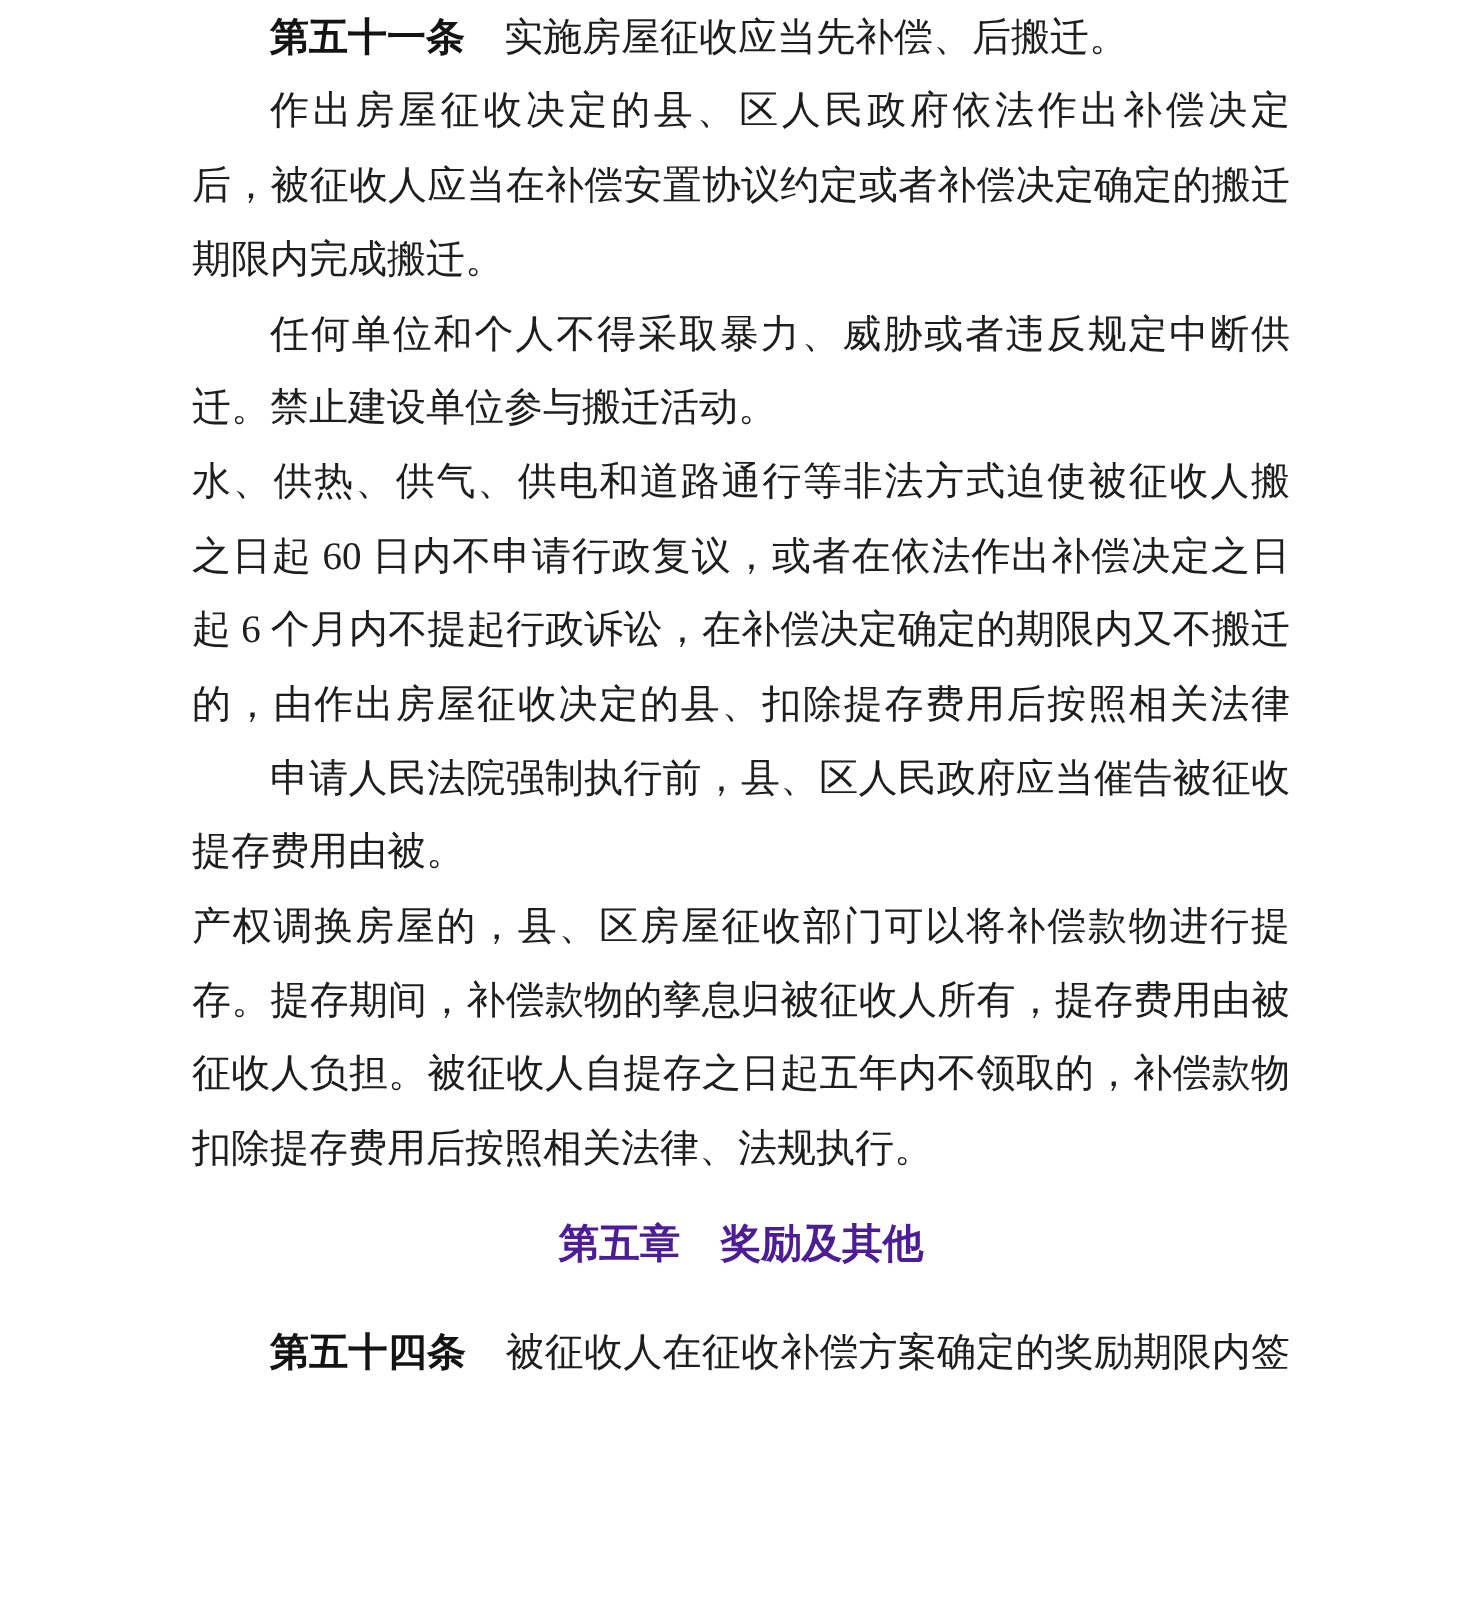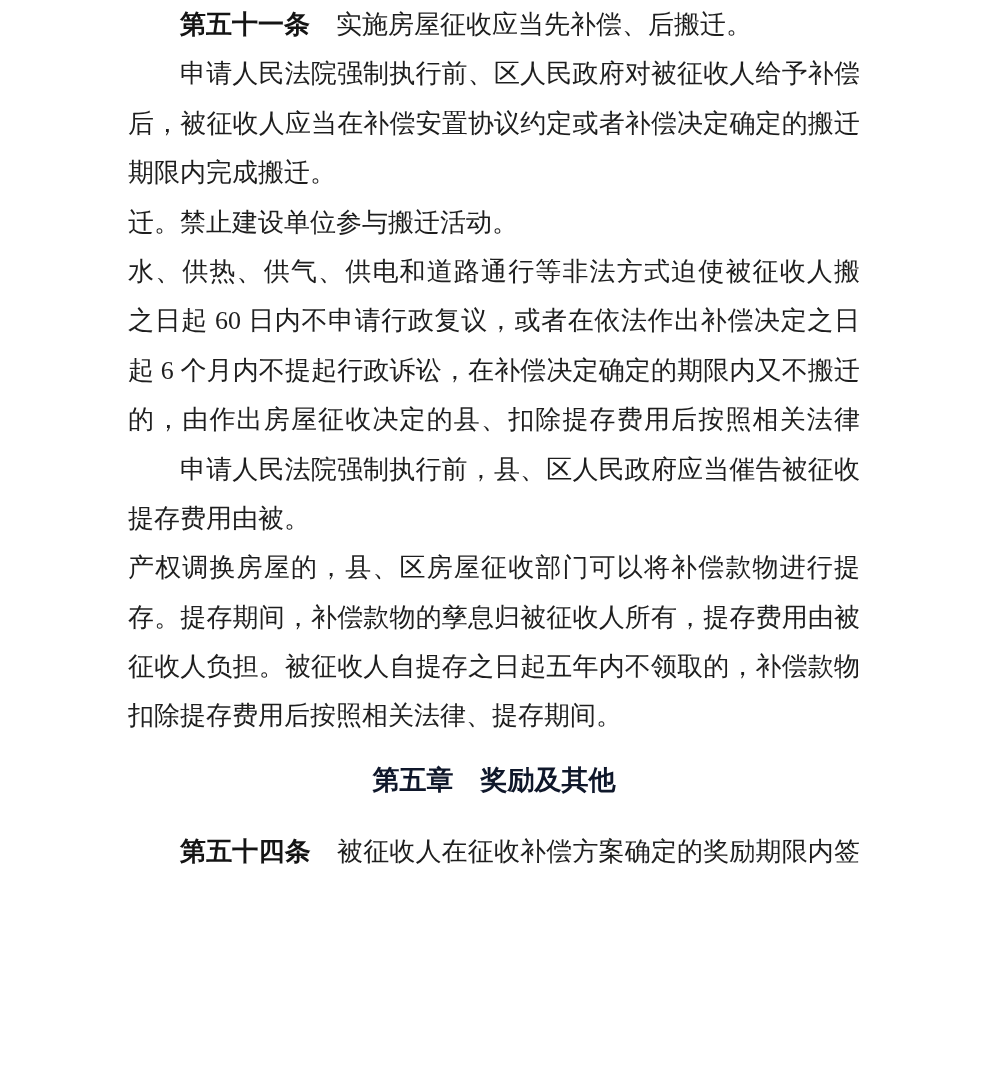--- a/index.html
+++ b/index.html
@@ -40,46 +40,47 @@
   }
   
   .chapter {
     margin-top: 15px;
     margin-bottom: 22px;
     text-align: center;
     text-align-last: center;
     font-family: "Liberation Sans", sans-serif;
     font-weight: 700;
     font-size: 27px;
-    color: #0f172a;
+    color: #4c1d95;
   }
 </style>
 </head>
 <body>
 
 <div class="doc">
 
   <div class="ln ind"><span class="art">第五十一条</span><span>　实施房屋征收应当先补偿、后搬迁。</span></div>
 
-  <div class="ln ind just"><span>申请人民法院强制执行前、区人民政府对被征收人给予补偿</span></div>
+  <div class="ln ind just"><span>作出房屋征收决定的县、区人民政府依法作出补偿决定</span></div>
   <div class="ln just"><span>后，被征收人应当在补偿安置协议约定或者补偿决定确定的搬迁</span></div>
   <div class="ln"><span>期限内完成搬迁。</span></div>
 
+  <div class="ln ind just"><span>任何单位和个人不得采取暴力、威胁或者违反规定中断供</span></div>
   <div class="ln"><span>迁。禁止建设单位参与搬迁活动。</span></div>
   <div class="ln just"><span>水、供热、供气、供电和道路通行等非法方式迫使被征收人搬</span></div>
 
   <div class="ln just"><span>之日起 60 日内不申请行政复议，或者在依法作出补偿决定之日</span></div>
   <div class="ln just"><span>起 6 个月内不提起行政诉讼，在补偿决定确定的期限内又不搬迁</span></div>
   <div class="ln just"><span>的，由作出房屋征收决定的县、扣除提存费用后按照相关法律</span></div>
 
   <div class="ln ind just"><span>申请人民法院强制执行前，县、区人民政府应当催告被征收</span></div>
   <div class="ln"><span>提存费用由被。</span></div>
 
   <div class="ln just"><span>产权调换房屋的，县、区房屋征收部门可以将补偿款物进行提</span></div>
   <div class="ln just"><span>存。提存期间，补偿款物的孳息归被征收人所有，提存费用由被</span></div>
   <div class="ln just"><span>征收人负担。被征收人自提存之日起五年内不领取的，补偿款物</span></div>
-  <div class="ln"><span>扣除提存费用后按照相关法律、提存期间。</span></div>
+  <div class="ln"><span>扣除提存费用后按照相关法律、法规执行。</span></div>
 
   <div class="ln chapter"><span>第五章　奖励及其他</span></div>
 
   <div class="ln ind just"><span class="art">第五十四条</span><span>　被征收人在征收补偿方案确定的奖励期限内签</span></div>
 
 </div>
 
 </body></html>

